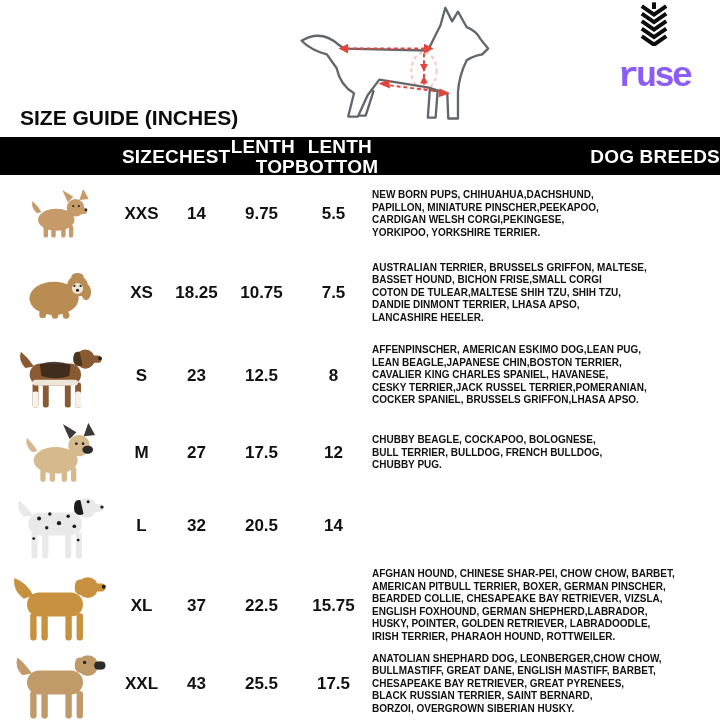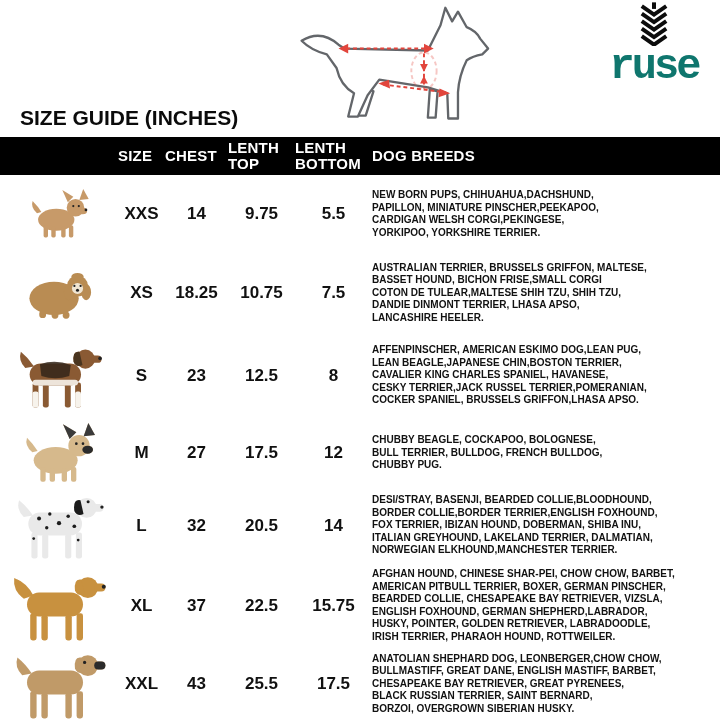--- a/index.html
+++ b/index.html
@@ -4,29 +4,29 @@
 <style>
   html,body{margin:0;padding:0;background:#fff;}
   .page{position:relative;width:720px;height:720px;background:#fff;overflow:hidden;
         font-family:"Liberation Sans",sans-serif;color:#111;}
 
   
   .top{position:relative;height:137px;}
   .diagram{position:absolute;left:278px;top:0;width:222px;height:136px;}
   .logo{position:absolute;right:6px;top:2px;width:120px;text-align:center;}
   .logo-icon{display:block;margin:0 auto;width:32px;height:44px;}
-  .logo-word{font-family:"Liberation Mono",monospace;font-weight:700;font-size:42px;
-             letter-spacing:-3px;line-height:1;color:#0f766e;}
+  .logo-word{font-family:"Liberation Mono",monospace;font-weight:700;font-size:35px;
+             letter-spacing:-3px;line-height:1;color:#8b5cf6;margin-top:14px;}
   .page-title{position:absolute;left:20px;top:106px;margin:0;font-size:21px;
               font-weight:800;letter-spacing:0;color:#0b0b0b;}
 
   
   .grid{display:grid;grid-template-columns:118px 47px 63px 67px 77px 1fr;align-items:center;}
   .thead{height:38px;background:#000;color:#fff;}
-  .thead .c{font-size:15px;font-weight:800;text-align:left;line-height:1.05;
+  .thead .c{font-size:19px;font-weight:800;text-align:right;line-height:1.05;
             white-space:pre-line;letter-spacing:.2px;}
   .tbody .row{border:0;}
   .tbody .row:nth-child(1){height:78px;}
   .tbody .row:nth-child(2){height:80px;}
   .tbody .row:nth-child(3){height:85px;}
   .tbody .row:nth-child(4){height:70px;}
   .tbody .row:nth-child(5){height:75px;}
   .tbody .row:nth-child(6){height:85px;}
   .tbody .row:nth-child(7){height:70px;}
   .c-img{display:flex;align-items:center;justify-content:center;}
@@ -253,25 +253,20 @@
             <circle cx="98" cy="14" r="2"></circle>
           </g>
           <path d="M88 12 Q78 10 80 26 Q84 34 92 30 Z" fill="#1c1c1c"></path>
           <circle cx="116" cy="21" r="2.2" fill="#222"></circle>
         </svg>
       </div>
       <div class="size">L</div>
       <div class="num">32</div>
       <div class="num">20.5</div>
       <div class="num">14</div>
-      <div class="breeds">DESI/STRAY, BASENJI, BEARDED COLLIE,BLOODHOUND,
-BORDER COLLIE,BORDER TERRIER,ENGLISH FOXHOUND,
-FOX TERRIER, IBIZAN HOUND, DOBERMAN, SHIBA INU,
-ITALIAN GREYHOUND, LAKELAND TERRIER, DALMATIAN,
-NORWEGIAN ELKHOUND,MANCHESTER TERRIER.</div>
     </div>
 
     <div class="row grid">
       <div class="c-img">
         <svg class="dog dog--golden" viewBox="0 0 120 90">
           <g fill="currentColor">
               <use href="#dog-l"></use>
             </g>
           <path d="M16 36 Q2 26 4 10 Q20 16 28 32 Z" fill="currentColor"></path>
           <circle cx="116" cy="21" r="2.5" fill="#222"></circle>

